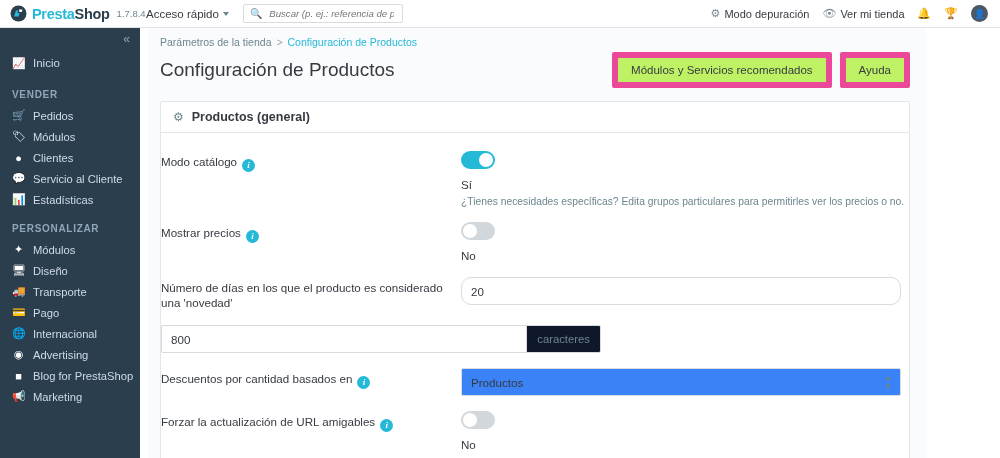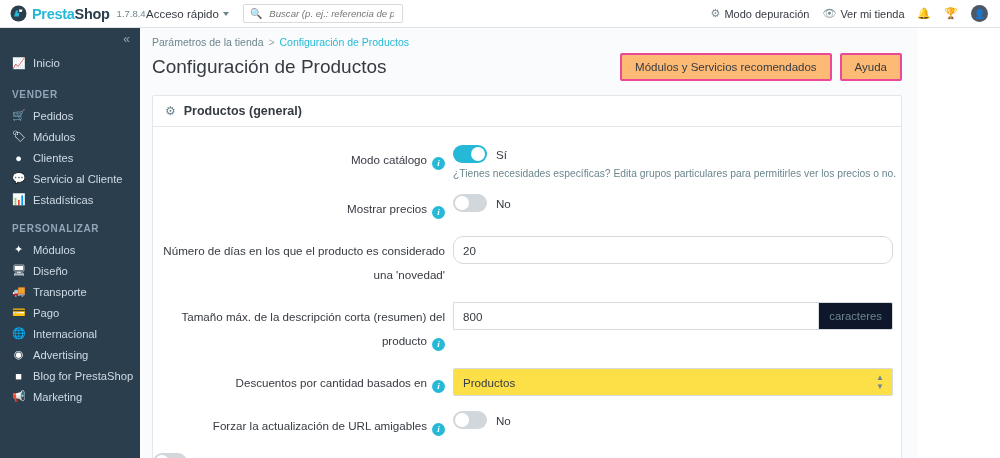--- a/index.html
+++ b/index.html
@@ -86,39 +86,39 @@
   .nav-ico {
     width: 13px; text-align: center; font-size: 11px; color: #ffffff; flex: none;
   }
   .nav-section {
     font-size: 10px; font-weight: bold; letter-spacing: 0.7px;
     color: #8fa5b8; padding: 13px 16px 5px 12px; text-transform: uppercase;
   }
 
   
   .main {
-    position: absolute; top: 28px; left: 140px; width: 778px; height: 430px;
+    position: absolute; top: 28px; left: 148px; width: 778px; height: 430px;
     background: #fafbfc; overflow: hidden;
   }
   .breadcrumb {
     padding: 8px 0 0 12px; font-size: 10.5px; color: #6c868e;
   }
   .breadcrumb a { color: #25b9d7; text-decoration: none; }
   .breadcrumb .sep { color: #9aa6ad; margin: 0 2px; }
 
   .page-head {
     display: flex; align-items: center; padding: 4px 16px 0 12px;
   }
   .page-title {
     font-size: 19px; color: #363a41; font-weight: normal;
     line-height: 30px;
   }
   .head-btns { margin-left: auto; display: flex; gap: 8px; }
   .btn-outline {
-    background: #fdba74; border: 2px solid #ec4899; border-radius: 2px;
+    background: #bef264; border: 6px solid #ec4899; border-radius: 2px;
     font-size: 11.5px; color: #363a41; padding: 6px 13px; cursor: pointer;
     white-space: nowrap;
   }
 
   .panel {
     margin: 13px 16px 0 12px; background: #fff;
     border: 1px solid #e3e6ea; border-radius: 2px;
     height: 372px; overflow: hidden;
   }
   .panel-head {
@@ -126,35 +126,35 @@
     display: flex; align-items: center; gap: 8px; padding-left: 12px;
     font-size: 12.5px; color: #363a41; font-weight: bold;
   }
   .panel-head .gear { color: #6c868e; font-size: 12px; font-weight: normal; }
 
   .form-body { padding: 18px 0 0 0; }
   .form-row {
     display: flex; align-items: flex-start; margin-bottom: 15px;
   }
   .form-label {
-    width: 300px; text-align: right; padding-right: 8px;
-    font-size: 11.6px; color: #363a41; line-height: 24px;
+    width: 300px; padding-right: 8px;
+    font-size: 11.6px; color: #363a41; line-height: 15px;
     padding-top: 3px;
   }
   .form-label .lbl-text { display: inline; }
   .info-ico {
     display: inline-flex; align-items: center; justify-content: center;
     width: 13px; height: 13px; border-radius: 50%;
     background: #25b9d7; color: #fff; font-size: 9px;
     font-style: italic; font-weight: bold; margin-left: 5px;
     vertical-align: -2px; font-family: "Liberation Serif", serif;
   }
   .form-control { flex: 1; padding-right: 0; }
 
-  .toggle-wrap { display: flex; align-items: center; gap: 9px; }
+  .toggle-wrap { display: flex; gap: 9px; flex-direction: column; }
   .toggle {
     width: 34px; height: 18px; border-radius: 9px; position: relative;
     background: #d2d7dc; flex: none; cursor: pointer;
   }
   .toggle.on { background: #25b9d7; }
   .toggle .knob {
     position: absolute; top: 2px; left: 2px;
     width: 14px; height: 14px; border-radius: 50%;
     background: #fff;
   }
@@ -178,21 +178,21 @@
   }
   .input-addon {
     border: 1px solid #d6dbe0; background: #0f172a;
     border-radius: 0 2px 2px 0; font-size: 11.3px; color: #6c868e;
     display: flex; align-items: center; padding: 0 10px; height: 28px;
   }
   .select-wrap { position: relative; width: 440px; }
   .select-wrap select {
     width: 100%; height: 28px; border: 1px solid #d6dbe0;
     border-radius: 2px; padding: 0 9px; font-size: 11.6px;
-    color: #363a41; background: #fde047; outline: none;
+    color: #363a41; background: #3b82f6; outline: none;
     -webkit-appearance: none; appearance: none;
     font-family: "Liberation Sans", sans-serif;
   }
   .select-arrows {
     position: absolute; right: 9px; top: 6px; font-size: 8px;
     line-height: 8px; color: #6c868e; pointer-events: none;
     display: flex; flex-direction: column; gap: 1px;
   }
 </style>
 </head>
@@ -367,23 +367,20 @@
         <div class="form-row">
           <div class="form-label">
             <span class="lbl-text">Número de días en los que el producto es considerado una 'novedad'</span>
           </div>
           <div class="form-control">
             <input class="text-input" type="text" value="20" style="">
           </div>
         </div>
 
         <div class="form-row">
-          <div class="form-label">
-            <span class="lbl-text">Tamaño máx. de la descripción corta (resumen) del producto</span><span class="info-ico">i</span>
-          </div>
           <div class="form-control">
             <div class="input-group">
               <input class="text-input" type="text" value="800" style="">
               <span class="input-addon">caracteres</span>
             </div>
           </div>
         </div>
 
         <div class="form-row">
           <div class="form-label">

